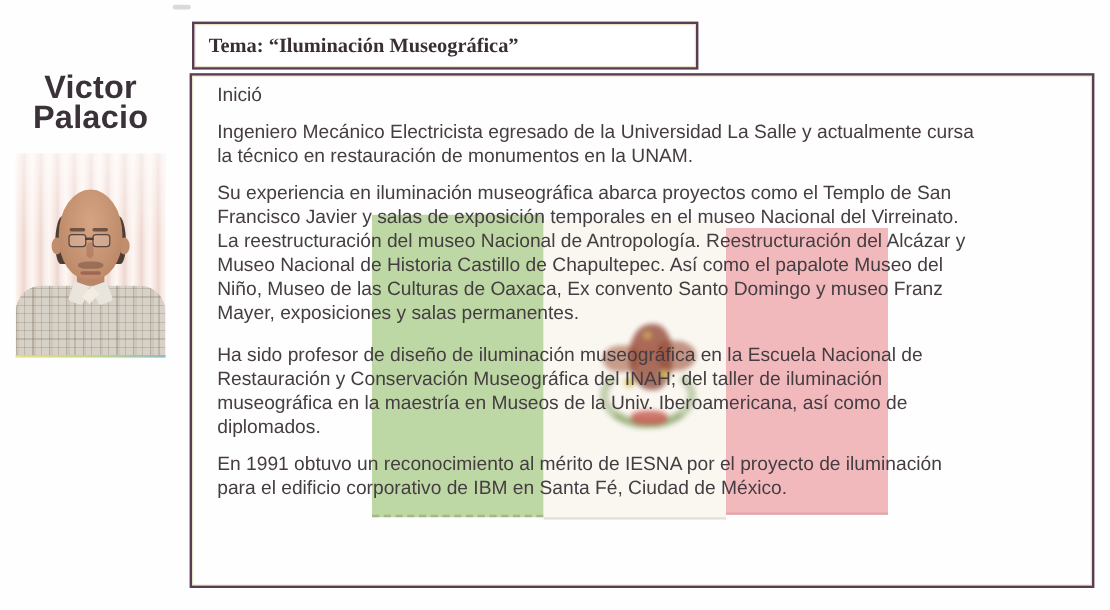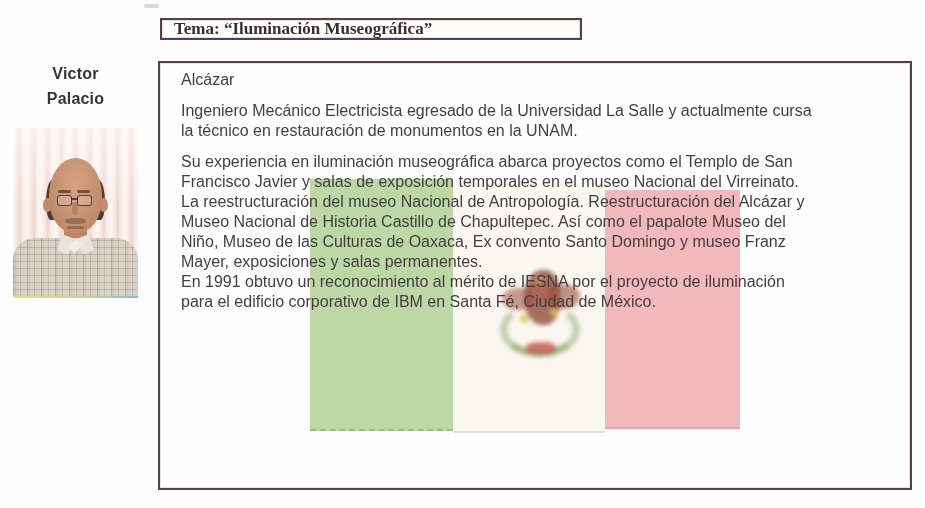--- a/index.html
+++ b/index.html
@@ -11,21 +11,21 @@
     color:#433c40;
   }
   .pre { white-space:pre-line; }
 
   
   .scan-artifact{ position:absolute; left:144px; top:4px; width:15px; height:4px;
     background:#dadada; border-radius:2px; }
 
   
   .speaker-name{ position:absolute; left:13px; top:61px; width:125px;
-    text-align:center; font-size:16px; line-height:25px; font-weight:bold;
+    text-align:center; font-size:27px; line-height:25px; font-weight:bold;
     color:#3b3138; letter-spacing:.2px; }
 
   
   .photo{ position:absolute; left:13px; top:128px; width:125px; height:169px;
     overflow:hidden;
     background:
       linear-gradient(180deg, rgba(255,255,255,.55), rgba(255,255,255,0) 45%),
       repeating-linear-gradient(90deg,#fdf6f2 0px,#f7e6e0 4px,#eed6cf 7px,#f8ece8 10px,#fdf6f2 14px);
   }
   .photo .hair-l{ position:absolute; left:33px; top:52px; width:11px; height:40px;
@@ -69,21 +69,21 @@
   .photo .collar-l{ position:absolute; left:46px; top:108px; width:13px; height:17px;
     background:#e9e5dc; transform:rotate(20deg); border-radius:0 0 3px 3px; }
   .photo .collar-r{ position:absolute; left:66px; top:108px; width:13px; height:17px;
     background:#e9e5dc; transform:rotate(-20deg); border-radius:0 0 3px 3px; }
   .photo .collar-v{ position:absolute; left:58px; top:112px; width:9px; height:12px;
     background:#f2ece2; transform:rotate(45deg); }
   .photo-edge{ position:absolute; left:13px; top:296px; width:125px; height:2px;
     background:linear-gradient(90deg,#e4e47e 0%,#c4d88c 55%,#8fbcc4 100%); }
 
   
-  .topic-box{ position:absolute; left:160px; top:18px; width:422px; height:22px;
+  .topic-box{ position:absolute; left:160px; top:18px; width:422px; height:40px;
     border:2px solid #5a3d52; background:#fff;
     box-shadow: inset 0 0 0 1px rgba(185,170,95,.35);
     display:flex; align-items:center; padding-left:12px; }
   .topic-box span{ font-family:"Liberation Serif", serif; font-weight:bold;
     font-size:17px; color:#392e35; }
 
   .bio-box{ position:absolute; left:158px; top:61px; width:754px; height:429px;
     border:2px solid #5a3d52; background:#fefefe;
     box-shadow: inset 0 0 0 1px rgba(185,170,95,.3); }
 
@@ -116,21 +116,21 @@
     background:rgba(215,195,75,.8); border-radius:50%; }
   .eagle .gold3{ position:absolute; left:44px; top:14px; width:7px; height:7px;
     background:rgba(210,185,70,.7); border-radius:50%; }
   .eagle .ribbon{ position:absolute; left:34px; top:80px; width:30px; height:12px;
     background:rgba(195,60,50,.75); border-radius:40%; }
 
   
   .bio-text{ position:absolute; left:21px; top:7px; width:724px; z-index:2;
     font-size:16px; line-height:20px; color:#453d42; }
   .bio-text p{ margin:0 0 11px 0; }
-  .bio-text p.para-3{ margin-bottom:0; }
+  .bio-text p.para-3{ margin-bottom:15px; }
 </style>
 </head>
 <body>
 
 <div id="screen">
 
   <div class="scan-artifact"></div>
 
   <div class="speaker-name pre">Victor
 Palacio</div>
@@ -172,28 +172,32 @@
       <div class="wing-l"></div>
       <div class="wing-r"></div>
       <div class="body"></div>
       <div class="gold1"></div>
       <div class="gold2"></div>
       <div class="gold3"></div>
       <div class="ribbon"></div>
     </div>
 
     <div class="bio-text">
-      <p class="pre para-0">Alcázar</p>
+      <p class="pre para-0">Inició</p>
       <p class="pre para-1">Ingeniero Mecánico Electricista egresado de la Universidad La Salle y actualmente cursa
 la técnico en restauración de monumentos en la UNAM.</p>
       <p class="pre para-3">Su experiencia en iluminación museográfica abarca proyectos como el Templo de San
 Francisco Javier y salas de exposición temporales en el museo Nacional del Virreinato.
 La reestructuración del museo Nacional de Antropología. Reestructuración del Alcázar y
 Museo Nacional de Historia Castillo de Chapultepec. Así como el papalote Museo del
 Niño, Museo de las Culturas de Oaxaca, Ex convento Santo Domingo y museo Franz
 Mayer, exposiciones y salas permanentes.</p>
+      <p class="pre para-4">Ha sido profesor de diseño de iluminación museográfica en la Escuela Nacional de
+Restauración y Conservación Museográfica del INAH; del taller de iluminación
+museográfica en la maestría en Museos de la Univ. Iberoamericana, así como de
+diplomados.</p>
       <p class="pre para-5">En 1991 obtuvo un reconocimiento al mérito de IESNA por el proyecto de iluminación
 para el edificio corporativo de IBM en Santa Fé, Ciudad de México.</p>
     </div>
 
   </div>
 
 </div>
 
 </body></html>

